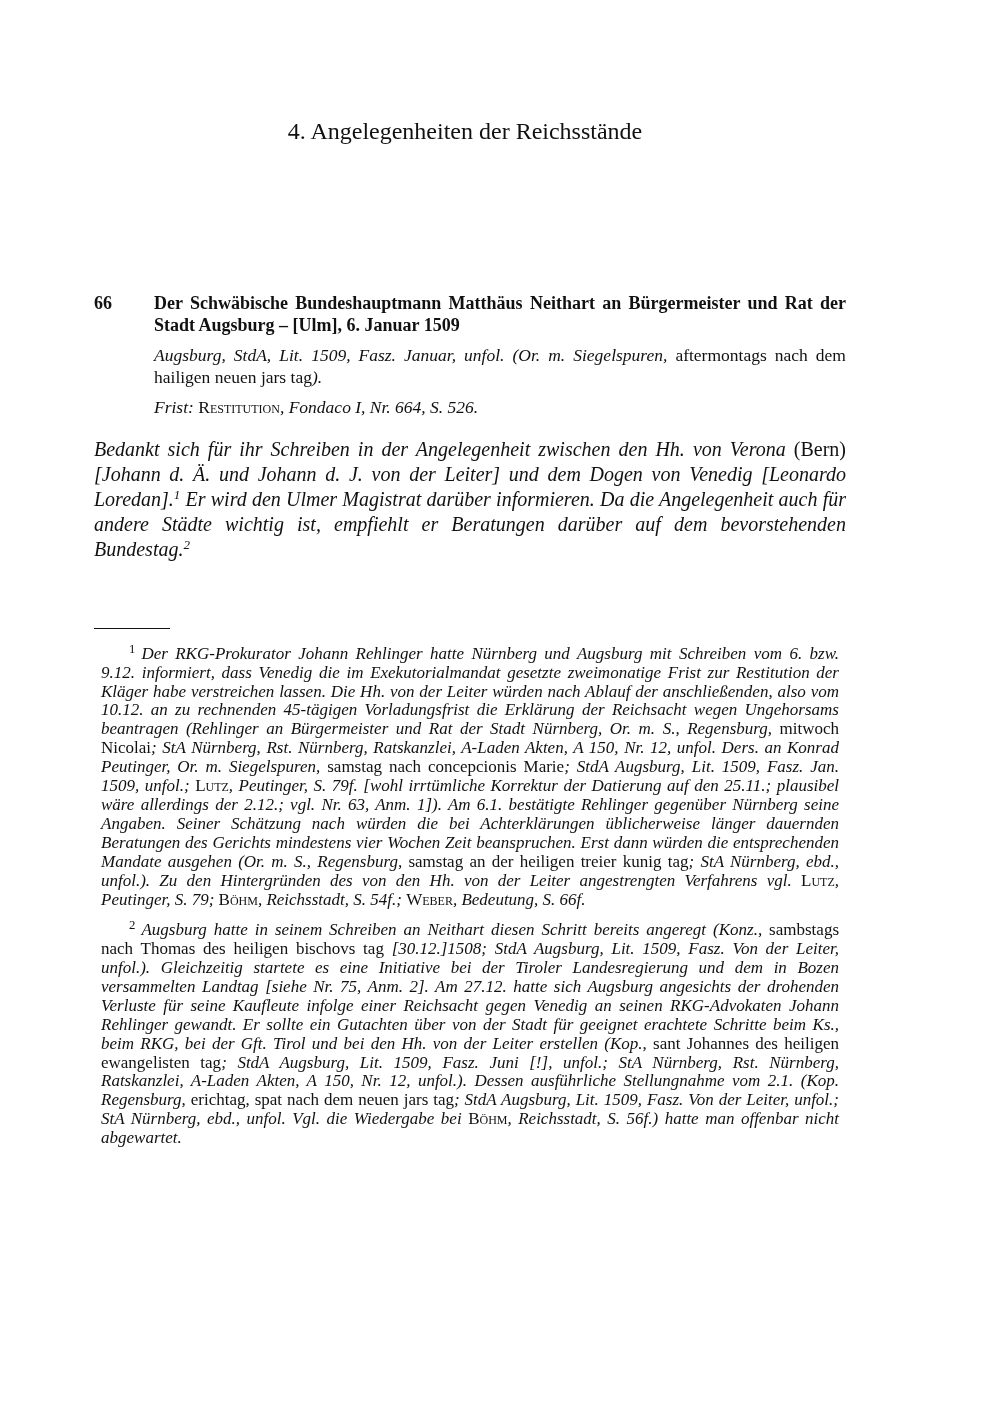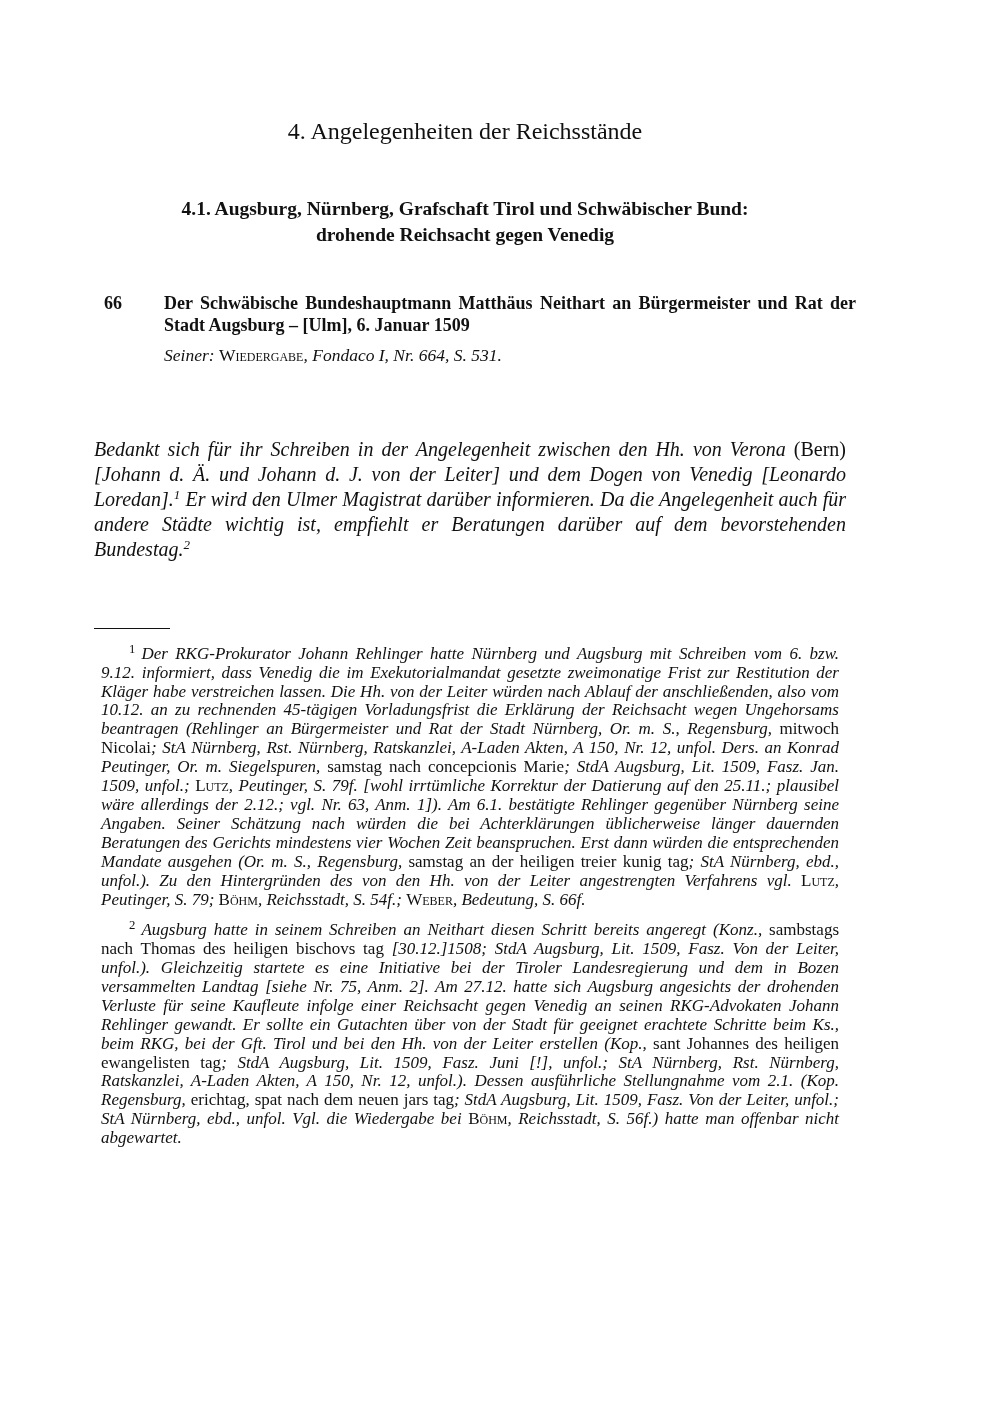--- a/index.html
+++ b/index.html
@@ -3,21 +3,21 @@
 <meta charset="utf-8">
 <style>
   html, body { margin: 0; padding: 0; background: #ffffff; }
   body { width: 1004px; height: 1418px; position: relative; overflow: hidden;
          font-family: "Liberation Serif", "DejaVu Serif", serif; color: #111; }
   .page { position: absolute; left: 0; top: 0; width: 1004px; height: 1418px; }
   .chapter-title { position: absolute; top: 118px; left: 0; width: 930px; text-align: center;
                    font-size: 24px; font-weight: normal; margin: 0; }
   .section-title { position: absolute; top: 196px; left: 120px; width: 690px; text-align: center;
                    font-size: 19.5px; font-weight: bold; line-height: 26px; margin: 0; }
-  .doc-head { position: absolute; top: 292px; left: 104px; width: 752px; }
+  .doc-head { position: absolute; top: 292px; left: 94px; width: 752px; }
   .doc-num { position: absolute; left: 0; top: 0; font-weight: bold; font-size: 18px; line-height: 22px; }
   .doc-title { margin-left: 60px; font-weight: bold; font-size: 18px; line-height: 22px; text-align: justify; }
   .doc-source { margin-left: 60px; margin-top: 8px; font-size: 17.5px; line-height: 22px; text-align: justify; }
   .doc-print { margin-left: 60px; margin-top: 8px; font-size: 17.5px; line-height: 22px; }
   .i { font-style: italic; }
   .sc { font-variant: small-caps; }
   .regest { position: absolute; top: 437px; left: 94px; width: 752px; font-style: italic;
             font-size: 20px; line-height: 25px; text-align: justify; }
   .regest .up { font-style: normal; }
   sup { font-size: 0.65em; vertical-align: 0.55em; line-height: 0; }
@@ -27,29 +27,26 @@
   .fn { margin: 7px; text-indent: 28px; }
   .fn .mark { font-style: normal; font-size: 0.75em; vertical-align: 0.45em; margin-right: 6px; }
   .fn .it { font-style: italic; }
 </style>
 </head>
 <body>
 
 <div class="page">
   <h1 class="chapter-title">4. Angelegenheiten der Reichsstände</h1>
 
-  <h2 class="section-title">
-    <span>4.1. Augsburg, Nürnberg, Grafschaft Tirol und Schwäbischer Bund:</span><br>
-    <span>drohende Reichsacht gegen Venedig</span>
-  </h2>
 
   <div class="doc-head">
     <div class="doc-num">66</div>
     <div class="doc-title">Der Schwäbische Bundeshauptmann Matthäus Neithart an Bürgermeister und Rat der Stadt Augsburg – [Ulm], 6. Januar 1509</div>
-    <div class="doc-print"><span class="i">Seiner: </span><span class="sc">Wiedergabe</span><span class="i">, Fondaco I, Nr. 664, S. 531.</span></div>
+    <div class="doc-source"><span class="i">Augsburg, StdA, Lit. 1509, Fasz. Januar, unfol. (Or. m. Siegelspuren,</span><span> aftermontags nach dem hailigen neuen jars tag</span><span class="i">).</span></div>
+    <div class="doc-print"><span class="i">Frist: </span><span class="sc">Restitution</span><span class="i">, Fondaco I, Nr. 664, S. 526.</span></div>
   </div>
 
   <div class="regest"><span>Bedankt sich für ihr Schreiben in der Angelegenheit zwischen den Hh. von Verona </span><span class="up">(Bern)</span><span> [Johann d. Ä. und Johann d. J. von der Leiter] und dem Dogen von Venedig [Leonardo Loredan].</span><sup>1</sup><span> Er wird den Ulmer Magistrat darüber informieren. Da die Angelegenheit auch für andere Städte wichtig ist, empfiehlt er Beratungen darüber auf dem bevorstehenden Bundestag.</span><sup>2</sup></div>
 
   <hr class="fn-rule">
 
   <div class="footnotes">
     <p class="fn"><span class="mark">1</span><span class="body"><span class="it">Der RKG-Prokurator Johann Rehlinger hatte Nürnberg und Augsburg mit Schreiben vom 6. bzw. 9.12. informiert, dass Venedig die im Exekutorialmandat gesetzte zweimonatige Frist zur Restitution der Kläger habe verstreichen lassen. Die Hh. von der Leiter würden nach Ablauf der anschließenden, also vom 10.12. an zu rechnenden 45-tägigen Vorladungsfrist die Erklärung der Reichsacht wegen Ungehorsams beantragen (Rehlinger an Bürgermeister und Rat der Stadt Nürnberg, Or. m. S., Regensburg,</span><span class=""> mitwoch Nicolai</span><span class="it">; StA Nürnberg, Rst. Nürnberg, Ratskanzlei, A-Laden Akten, A 150, Nr. 12, unfol. Ders. an Konrad Peutinger, Or. m. Siegelspuren,</span><span class=""> samstag nach concepcionis Marie</span><span class="it">; StdA Augsburg, Lit. 1509, Fasz. Jan. 1509, unfol.; </span><span class="sc">Lutz</span><span class="it">, Peutinger, S. 79f. [wohl irrtümliche Korrektur der Datierung auf den 25.11.; plausibel wäre allerdings der 2.12.; vgl. Nr. 63, Anm. 1]). Am 6.1. bestätigte Rehlinger gegenüber Nürnberg seine Angaben. Seiner Schätzung nach würden die bei Achterklärungen üblicherweise länger dauernden Beratungen des Gerichts mindestens vier Wochen Zeit beanspruchen. Erst dann würden die entsprechenden Mandate ausgehen (Or. m. S., Regensburg,</span><span class=""> samstag an der heiligen treier kunig tag</span><span class="it">; StA Nürnberg, ebd., unfol.). Zu den Hintergründen des von den Hh. von der Leiter angestrengten Verfahrens vgl. </span><span class="sc">Lutz</span><span class="it">, Peutinger, S. 79; </span><span class="sc">Böhm</span><span class="it">, Reichsstadt, S. 54f.; </span><span class="sc">Weber</span><span class="it">, Bedeutung, S. 66f.</span></span></p>
     <p class="fn"><span class="mark">2</span><span class="body"><span class="it">Augsburg hatte in seinem Schreiben an Neithart diesen Schritt bereits angeregt (Konz.,</span><span class=""> sambstags nach Thomas des heiligen bischovs tag </span><span class="it">[30.12.]1508; StdA Augsburg, Lit. 1509, Fasz. Von der Leiter, unfol.). Gleichzeitig startete es eine Initiative bei der Tiroler Landesregierung und dem in Bozen versammelten Landtag [siehe Nr. 75, Anm. 2]. Am 27.12. hatte sich Augsburg angesichts der drohenden Verluste für seine Kaufleute infolge einer Reichsacht gegen Venedig an seinen RKG-Advokaten Johann Rehlinger gewandt. Er sollte ein Gutachten über von der Stadt für geeignet erachtete Schritte beim Ks., beim RKG, bei der Gft. Tirol und bei den Hh. von der Leiter erstellen (Kop.,</span><span class=""> sant Johannes des heiligen ewangelisten tag</span><span class="it">; StdA Augsburg, Lit. 1509, Fasz. Juni [!], unfol.; StA Nürnberg, Rst. Nürnberg, Ratskanzlei, A-Laden Akten, A 150, Nr. 12, unfol.). Dessen ausführliche Stellungnahme vom 2.1. (Kop. Regensburg,</span><span class=""> erichtag, spat nach dem neuen jars tag</span><span class="it">; StdA Augsburg, Lit. 1509, Fasz. Von der Leiter, unfol.; StA Nürnberg, ebd., unfol. Vgl. die Wiedergabe bei </span><span class="sc">Böhm</span><span class="it">, Reichsstadt, S. 56f.) hatte man offenbar nicht abgewartet.</span></span></p>
   </div>

